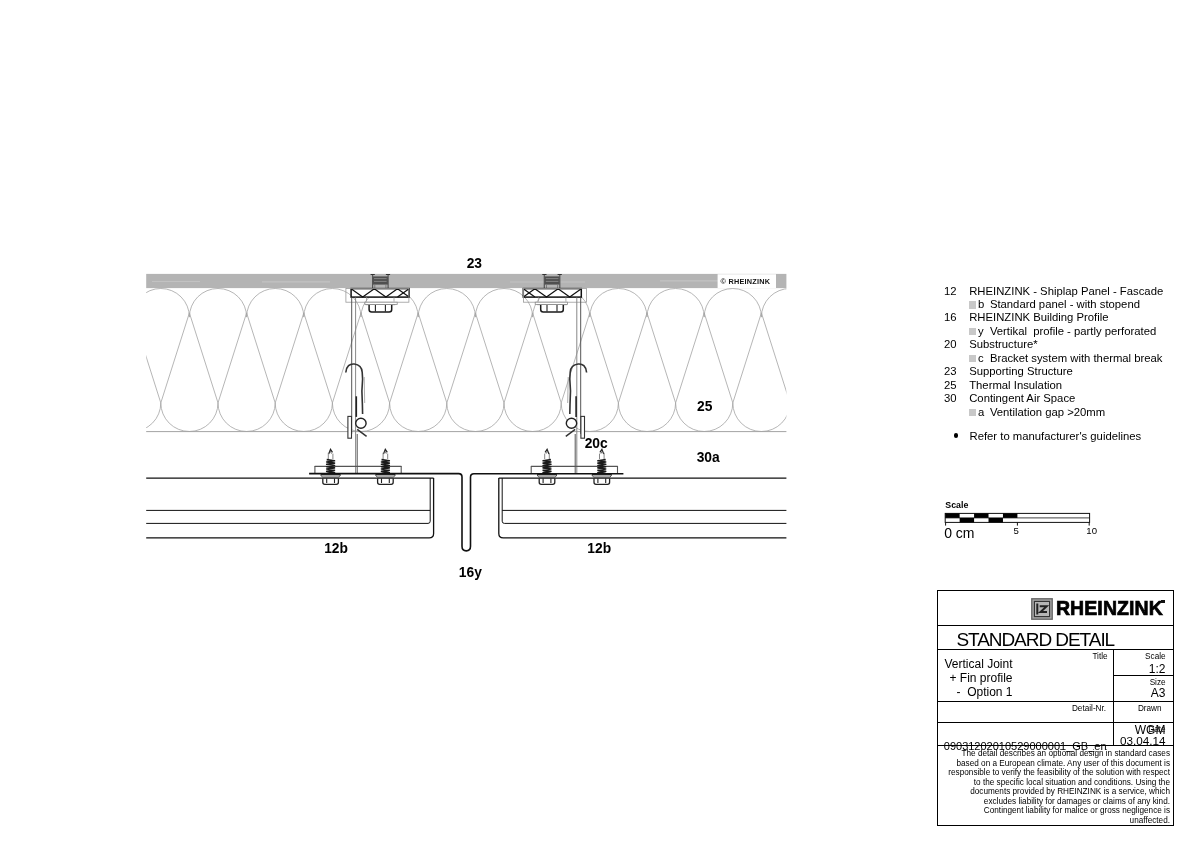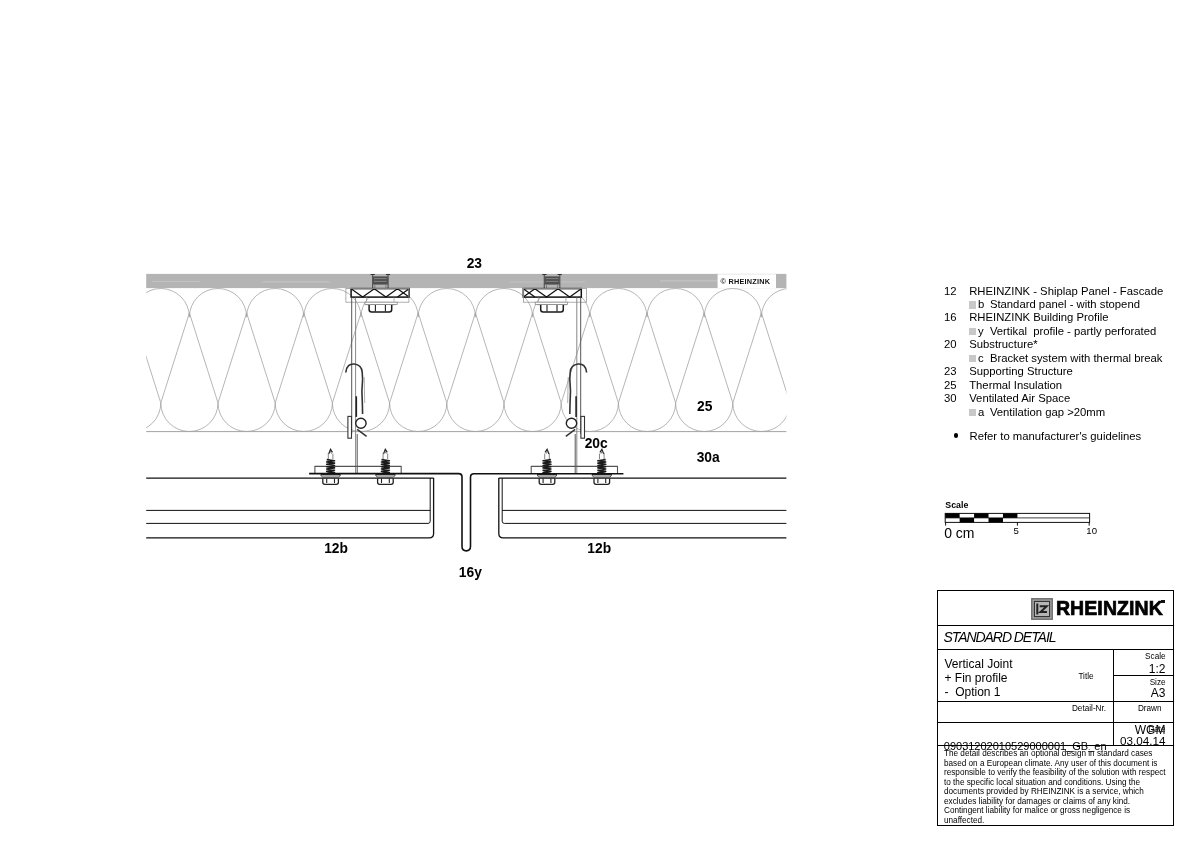--- a/index.html
+++ b/index.html
@@ -1,21 +1,21 @@
 <!DOCTYPE html>
 <html><head><meta charset="utf-8">
 <style>
 html,body { margin:0; padding:0; background:#fff; }
 #page { position:relative; width:1190px; height:842px; overflow:hidden; background:#fff;
         font-family:"Liberation Sans", sans-serif; }
 .lrow { height:13.45px; line-height:13.45px; font-size:11.3px; color:#000; white-space:nowrap; }
 .num { display:inline-block; width:25.2px; }
 .sq { display:inline-block; width:7.2px; height:7.2px; background:#c8c8c8; margin-right:1.5px; vertical-align:-0.5px; }
 .sub { display:inline-block; width:12px; }
-.tb { position:absolute; left:937.4px; top:589.6px; width:236.2px; height:212px; }
+.tb { position:absolute; left:937.4px; top:589.6px; width:236.2px; height:212px;text-align:right; }
 .tb * { position:absolute; box-sizing:border-box; }
 .lab { font-size:8.2px; }
 .val { font-size:12px; }
 </style></head>
 <body>
 <div id="page">
 <svg width="1190" height="842" viewBox="0 0 1190 842" style="position:absolute;left:0;top:0">
 <defs>
 <clipPath id="insClip">
           <rect x="146.2" y="273.9" width="640.2" height="157.7"></rect>
@@ -119,21 +119,21 @@
 
 <div style="position:absolute;left:944px;top:284.6px;width:246px;">
 <div class="lrow"><span class="num">12</span><span>RHEINZINK - Shiplap Panel - Fascade</span></div>
 <div class="lrow"><span class="num"></span><span class="sq"></span><span class="sub">b</span><span>Standard panel - with stopend</span></div>
 <div class="lrow"><span class="num">16</span><span>RHEINZINK Building Profile</span></div>
 <div class="lrow"><span class="num"></span><span class="sq"></span><span class="sub">y</span><span>Vertikal&nbsp; profile - partly perforated</span></div>
 <div class="lrow"><span class="num">20</span><span>Substructure*</span></div>
 <div class="lrow"><span class="num"></span><span class="sq"></span><span class="sub">c</span><span>Bracket system with thermal break</span></div>
 <div class="lrow"><span class="num">23</span><span>Supporting Structure</span></div>
 <div class="lrow"><span class="num">25</span><span>Thermal Insulation</span></div>
-<div class="lrow"><span class="num">30</span><span>Ventilated Air Space</span></div>
+<div class="lrow"><span class="num">30</span><span>Contingent Air Space</span></div>
 <div class="lrow"><span class="num"></span><span class="sq"></span><span class="sub">a</span><span>Ventilation gap &gt;20mm</span></div>
 </div>
 
 <div style="position:absolute;left:953.8px;top:433.2px;width:4.6px;height:4.6px;background:#000;border-radius:50%;"></div>
 <div style="position:absolute;left:969.5px;top:430.4px;font-size:11.3px;">Refer to manufacturer's guidelines</div>
 
 <div style="position:absolute;left:945.3px;top:499.8px;font-size:8.8px;font-weight:bold;">Scale</div>
 
 <svg width="160" height="28" viewBox="0 0 160 28" style="position:absolute;left:942px;top:511px">
 <g transform="translate(3.2,2.4)">
@@ -159,24 +159,24 @@
 <svg width="22" height="22" viewBox="0 0 22 22" style="left:93.5px;top:8.6px">
 <rect x="0.8" y="0.8" width="20.4" height="20.4" fill="#ababab" stroke="#666" stroke-width="1.4"></rect>
 <rect x="3.4" y="3.4" width="15.2" height="15.2" fill="#b5b5b5" stroke="#333" stroke-width="1.2"></rect>
 <path d="M6.3 5.6 V16.4 M8.7 8.2 H15.7 L9.5 14 H16" fill="none" stroke="#222" stroke-width="2"></path>
 </svg>
 
 <div style="left:118.5px;top:7.1px;font-size:19.5px;font-weight:bold;letter-spacing:0.1px;color:#000;-webkit-text-stroke:0.7px #000;">RHEINZINK</div>
 <div style="left:224px;top:10px;width:3.4px;height:3.4px;background:#111;"></div>
 
 <div style="left:0;top:59.1px;width:236.2px;height:0;border-top:1.4px solid #000;"></div>
-<div style="left:6px;top:39.4px;font-size:14px;letter-spacing:-1.05px;font-style:italic;">STANDARD DETAIL</div>
+<div style="left:19px;top:39.4px;font-size:19px;letter-spacing:-1.05px;">STANDARD DETAIL</div>
 
 <div style="left:0;top:111.4px;width:236.2px;height:0;border-top:1.4px solid #000;"></div>
-<div class="lab" style="right:80px;top:62.6px;margin-top:20px;">Title</div>
+<div class="lab" style="right:66px;top:62.6px;">Title</div>
 <div class="val" style="left:7.1px;top:68.9px;line-height:13.6px;">Vertical Joint<br>+ Fin profile<br>-&nbsp; Option 1</div>
 <div style="left:175.5px;top:59.1px;width:0;height:96.6px;border-left:1.4px solid #000;"></div>
 <div class="lab" style="right:8px;top:62.4px;">Scale</div>
 <div class="val" style="right:8.2px;top:72.6px;">1:2</div>
 <div style="left:175.5px;top:85.7px;width:60.7px;height:0;border-top:1.4px solid #000;"></div>
 <div class="lab" style="right:8px;top:88.3px;">Size</div>
 <div class="val" style="right:8.2px;top:96.9px;">A3</div>
 
 <div style="left:0;top:132.1px;width:236.2px;height:0;border-top:1.4px solid #000;"></div>
 <div class="lab" style="right:67.5px;top:114.2px;padding-left:48px;">Detail-Nr.</div>

